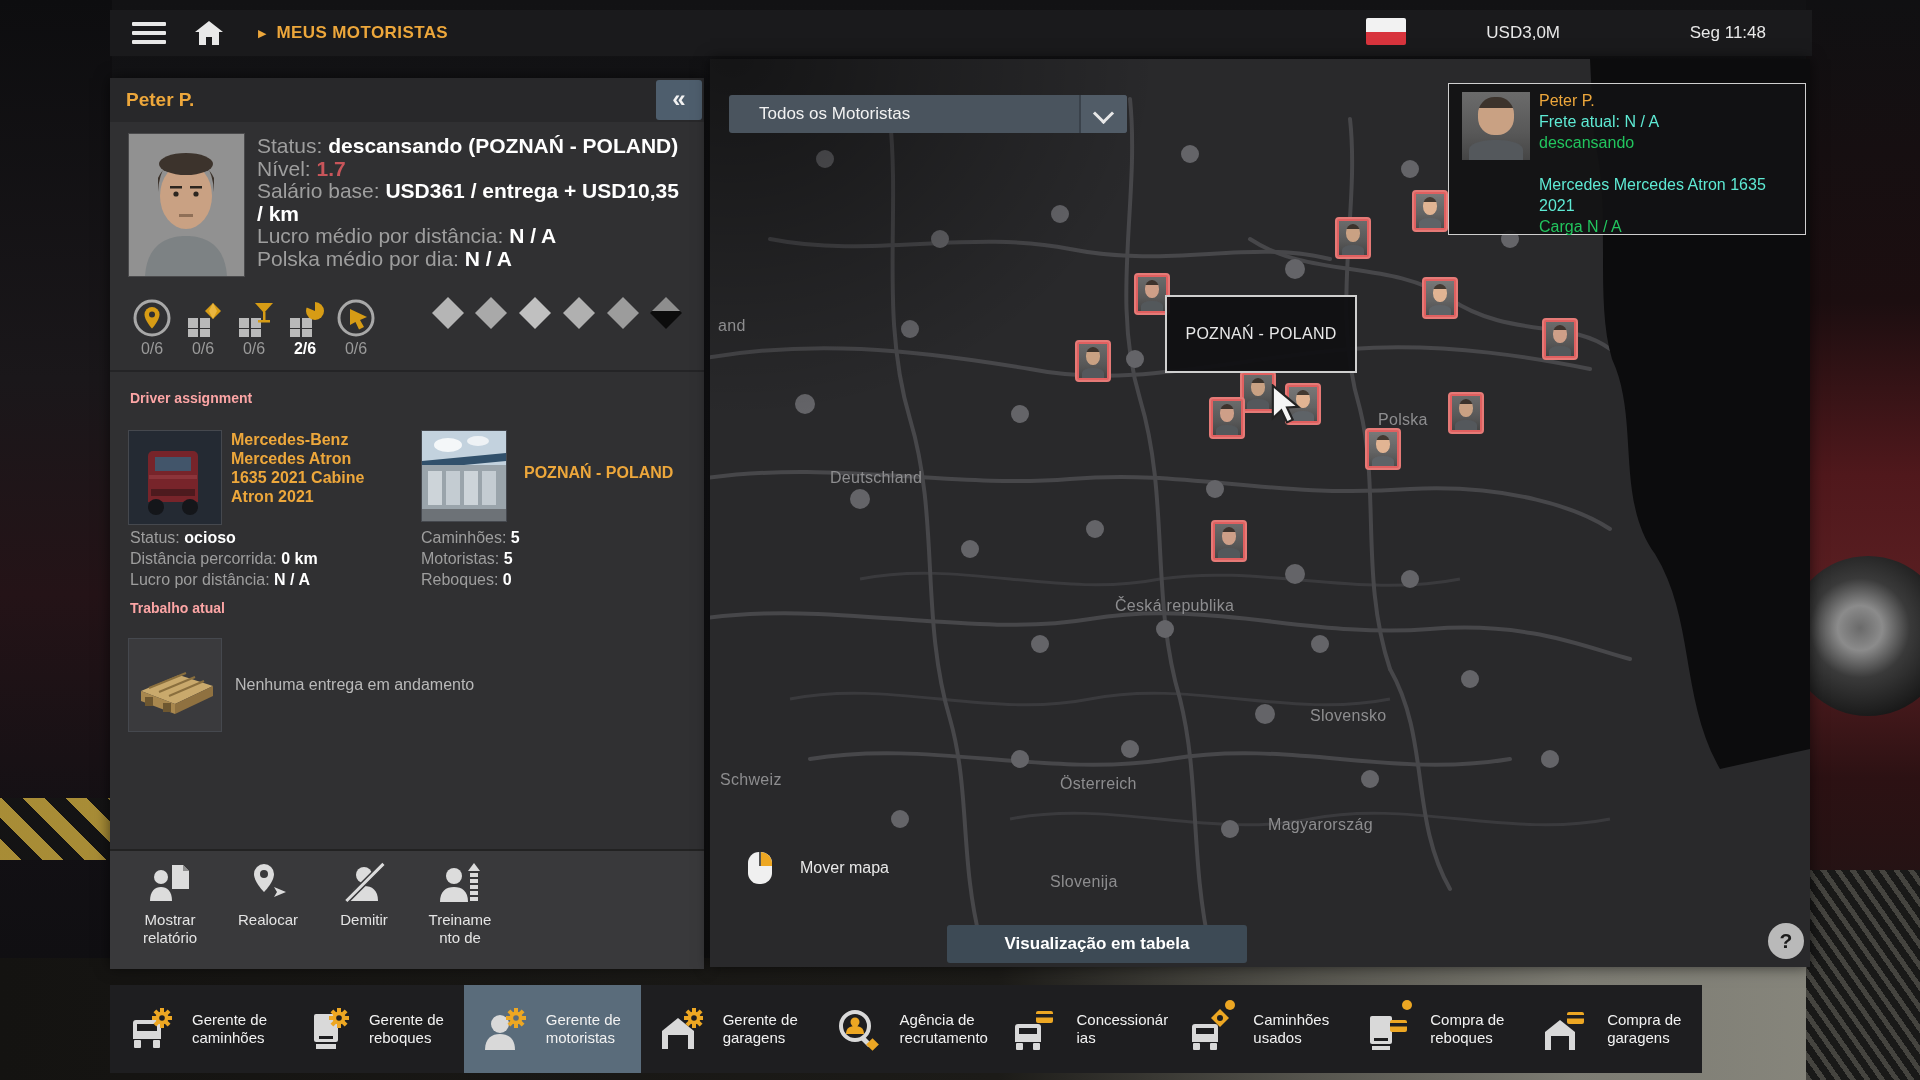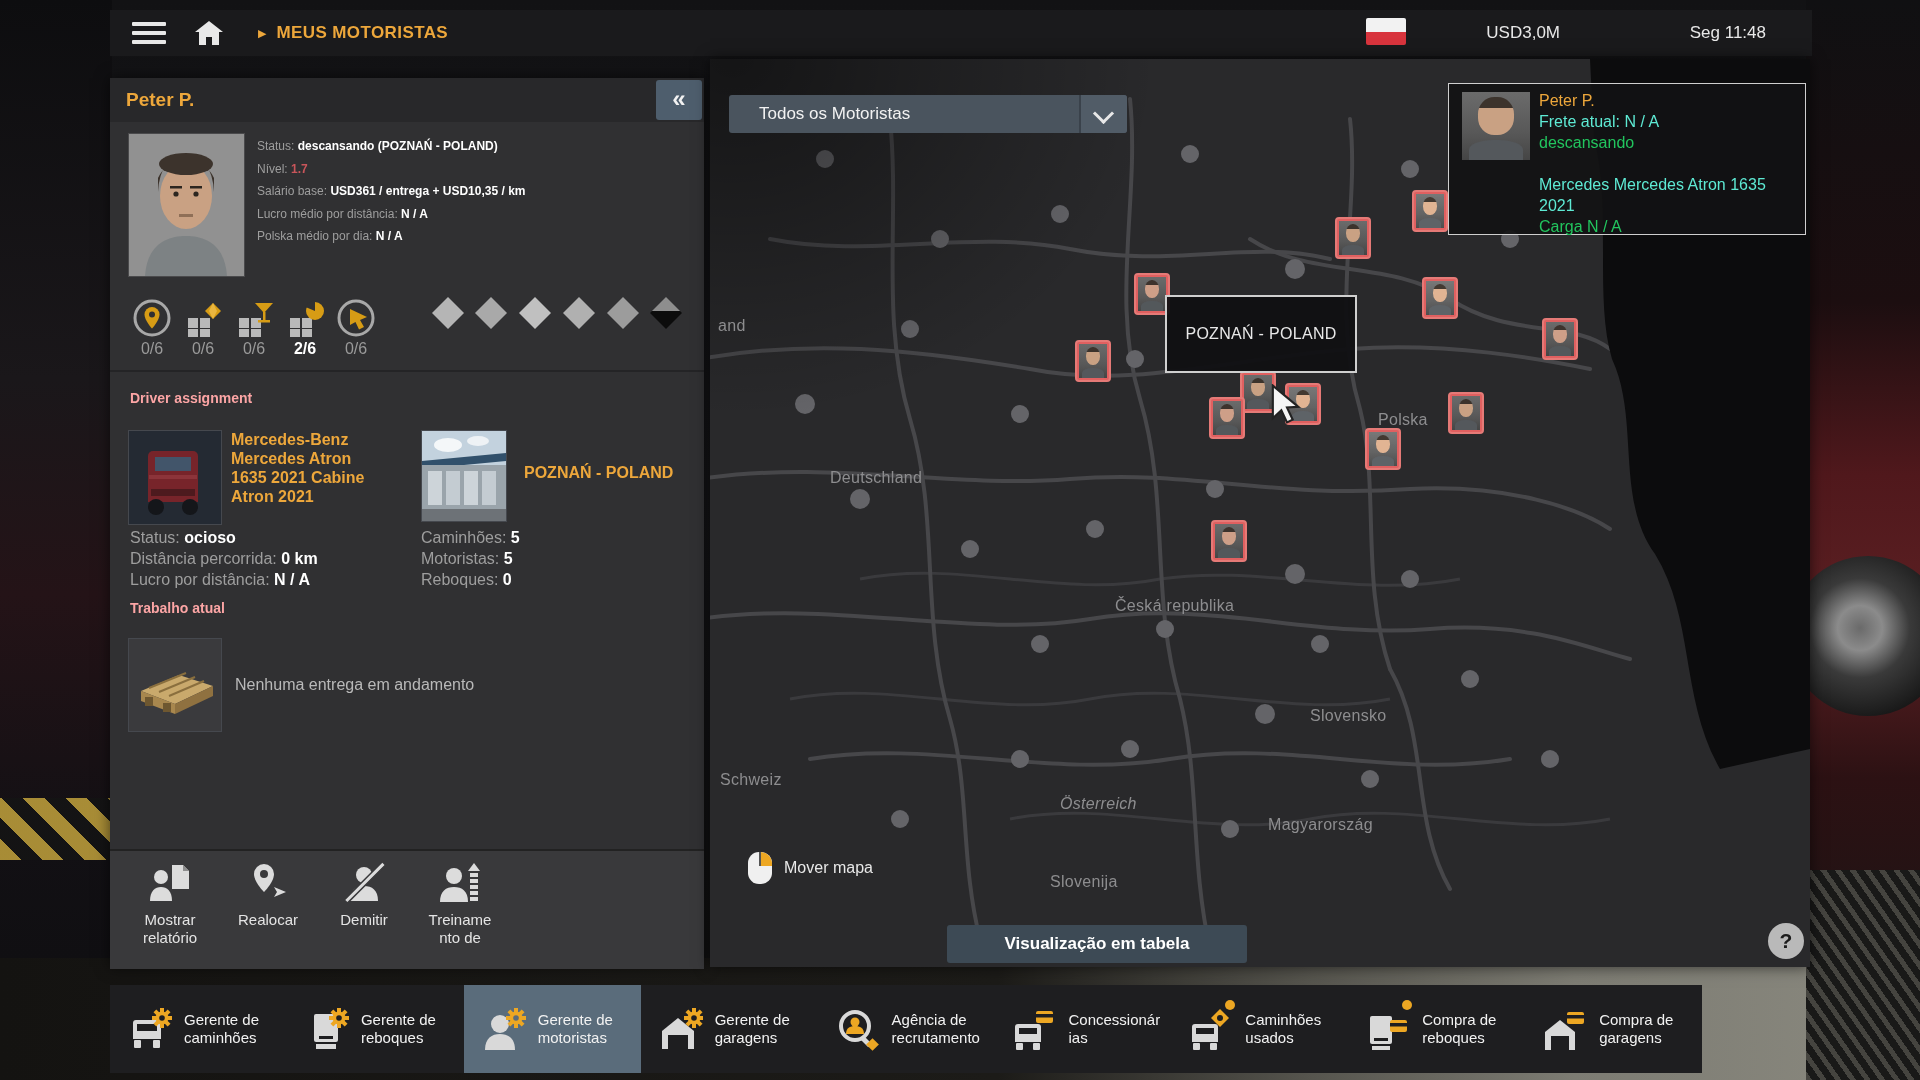--- a/index.html
+++ b/index.html
@@ -35,21 +35,21 @@
   .money{position:absolute;right:252px;top:13px;color:#e8e8e8;font-size:17px;}
   .clock{position:absolute;right:46px;top:13px;color:#e8e8e8;font-size:17px;}
 
   
   .panel{left:110px;top:78px;width:594px;height:889px;background:#303032;box-shadow:0 0 14px rgba(0,0,0,.6);}
   .panel-head{position:absolute;left:0;top:0;width:100%;height:44px;background:#28282a;}
   .panel-title{position:absolute;left:16px;top:11px;color:#eda73b;font-size:19px;font-weight:bold;}
   .collapse-btn{position:absolute;right:2px;top:2px;width:46px;height:40px;background:#4e5e6d;border-radius:3px;
     color:#f2f2f2;font-size:24px;font-weight:bold;text-align:center;line-height:38px;cursor:pointer;}
   .photo{position:absolute;left:18px;top:55px;width:115px;height:142px;background:#8f8f8f;overflow:hidden;border:1px solid #4a4a4c;}
-  .info-lines{position:absolute;left:147px;top:57px;width:430px;font-size:12px;line-height:22.5px;}
+  .info-lines{position:absolute;left:147px;top:57px;width:430px;font-size:21px;line-height:22.5px;}
   .lbl{color:#9e9e9e;}
   .val{color:#ffffff;font-weight:bold;}
   .val-red{color:#c8555a;font-weight:bold;}
   .xpbar{position:absolute;left:17px;top:176px;width:560px;height:30px;background:#8b7548;}
   .xpfill{position:absolute;left:0;top:0;height:100%;width:43%;background:#c8940e;}
   .xptext-l{position:absolute;left:14px;top:5px;color:#fff;font-size:16px;font-weight:bold;}
   .xptext-r{position:absolute;right:12px;top:5px;color:#fff;font-size:16px;font-weight:bold;}
   .skill{position:absolute;top:220px;width:40px;text-align:center;}
   .skill .sv{margin-top:42px;font-size:16px;color:#9a9a9a;display:block;}
   .skill.hot .sv{color:#fff;font-weight:bold;}
@@ -84,35 +84,35 @@
   .dd-btn{position:absolute;right:0;top:0;width:46px;height:38px;background:#515c67;border-left:2px solid #3a424b;border-radius:0 3px 3px 0;}
   .chev{position:absolute;left:15px;top:11px;width:12px;height:12px;border-right:3px solid #e8e8e8;border-bottom:3px solid #e8e8e8;transform:rotate(45deg);}
   .dcard{position:absolute;left:738px;top:24px;width:356px;height:150px;background:rgba(18,18,20,.92);border:1px solid #cfcfcf;}
   .dcard .ph{position:absolute;left:13px;top:8px;width:68px;height:68px;background:#5e5e5e;overflow:hidden;}
   .dcard .tx{position:absolute;left:90px;top:6px;font-size:16px;line-height:21px;width:256px;}
   .c-orange{color:#eda73b;}
   .c-white{color:#5eead4;}
   .c-gray{color:#22c55e;}
   .tooltip{position:absolute;left:455px;top:236px;width:188px;height:74px;background:rgba(16,16,18,.95);border:2px solid #cfcfcf;
     display:flex;align-items:center;justify-content:center;color:#e8e8e8;font-size:16px;letter-spacing:.3px;z-index:4;}
-  .move-hint{position:absolute;left:38px;top:793px;display:flex;align-items:center;gap:12px;color:#e8e8e8;font-size:16px;}
+  .move-hint{position:absolute;left:38px;top:793px;display:flex;align-items:center;gap:28px;color:#e8e8e8;font-size:16px;}
   .mouse{width:24px;height:32px;background:#f0f0f0;border-radius:11px;position:relative;overflow:hidden;}
   .mouse::before{content:"";position:absolute;right:0;top:0;width:12px;height:14px;background:#eda723;border-radius:0 11px 0 0;}
   .mouse::after{content:"";position:absolute;left:11px;top:0;width:2px;height:14px;background:#555;}
   .btn{position:absolute;top:866px;height:38px;border-radius:3px;color:#fff;font-size:17px;font-weight:bold;
     display:flex;align-items:center;justify-content:center;cursor:pointer;}
   .btn-table{left:237px;width:300px;background:#3d4a55;}
   .btn-map{left:545px;width:300px;background:#d09c1a;}
   .help{position:absolute;left:1058px;top:864px;width:36px;height:36px;border-radius:50%;background:#b9b9b9;
     color:#1c1c1c;font-size:21px;font-weight:bold;display:flex;align-items:center;justify-content:center;cursor:pointer;}
   .cursor{position:absolute;left:560px;top:325px;z-index:6;}
 
   
   .nav{left:110px;top:985px;width:1592px;height:88px;background:#1e1e20;display:flex;z-index:3;}
-  .nav-item{flex:1 1 0;display:flex;align-items:center;gap:12px;padding-left:16px;cursor:pointer;position:relative;}
+  .nav-item{flex:1 1 0;display:flex;align-items:center;gap:20px;padding-left:16px;cursor:pointer;position:relative;}
   .nav-item.active{background:#5a6c7b;}
   .nav-label{width:92px;color:#f2f2f2;font-size:15px;line-height:18px;overflow-wrap:break-word;}
   .nav-ico{position:relative;width:46px;height:46px;flex:0 0 46px;}
   .badge-dot{position:absolute;right:-2px;top:-6px;width:10px;height:10px;border-radius:50%;background:#eda723;}
 </style>
 </head>
 <body>
 
 <div id="stage">
 
@@ -398,21 +398,21 @@
       </g>
       <path d="M880 0 L1100 0 L1100 690 L1010 710 C970 640 985 560 945 495 C905 440 930 360 902 300 C884 240 902 150 884 80 Z" fill="#0c0c0d"></path>
     </svg>
     <div class="map-dark"></div>
 
     <div class="country" style="left:8px;top:258px;">and</div>
     <div class="country" style="left:120px;top:410px;">Deutschland</div>
     <div class="country" style="left:668px;top:352px;">Polska</div>
     <div class="country" style="left:405px;top:538px;">Česká republika</div>
     <div class="country" style="left:600px;top:648px;">Slovensko</div>
-    <div class="country" style="left:350px;top:736px;font-style:italic;">Österreich</div>
+    <div class="country" style="left:350px;top:716px;">Österreich</div>
     <div class="country" style="left:558px;top:757px;">Magyarország</div>
     <div class="country" style="left:340px;top:814px;">Slovenija</div>
     <div class="country" style="left:10px;top:712px;">Schweiz</div>
 
     <div class="mdriver" style="left:625px;top:158px;">
         <div class="face"></div>
       </div>
     <div class="mdriver" style="left:702px;top:131px;">
         <div class="face"></div>
       </div>

